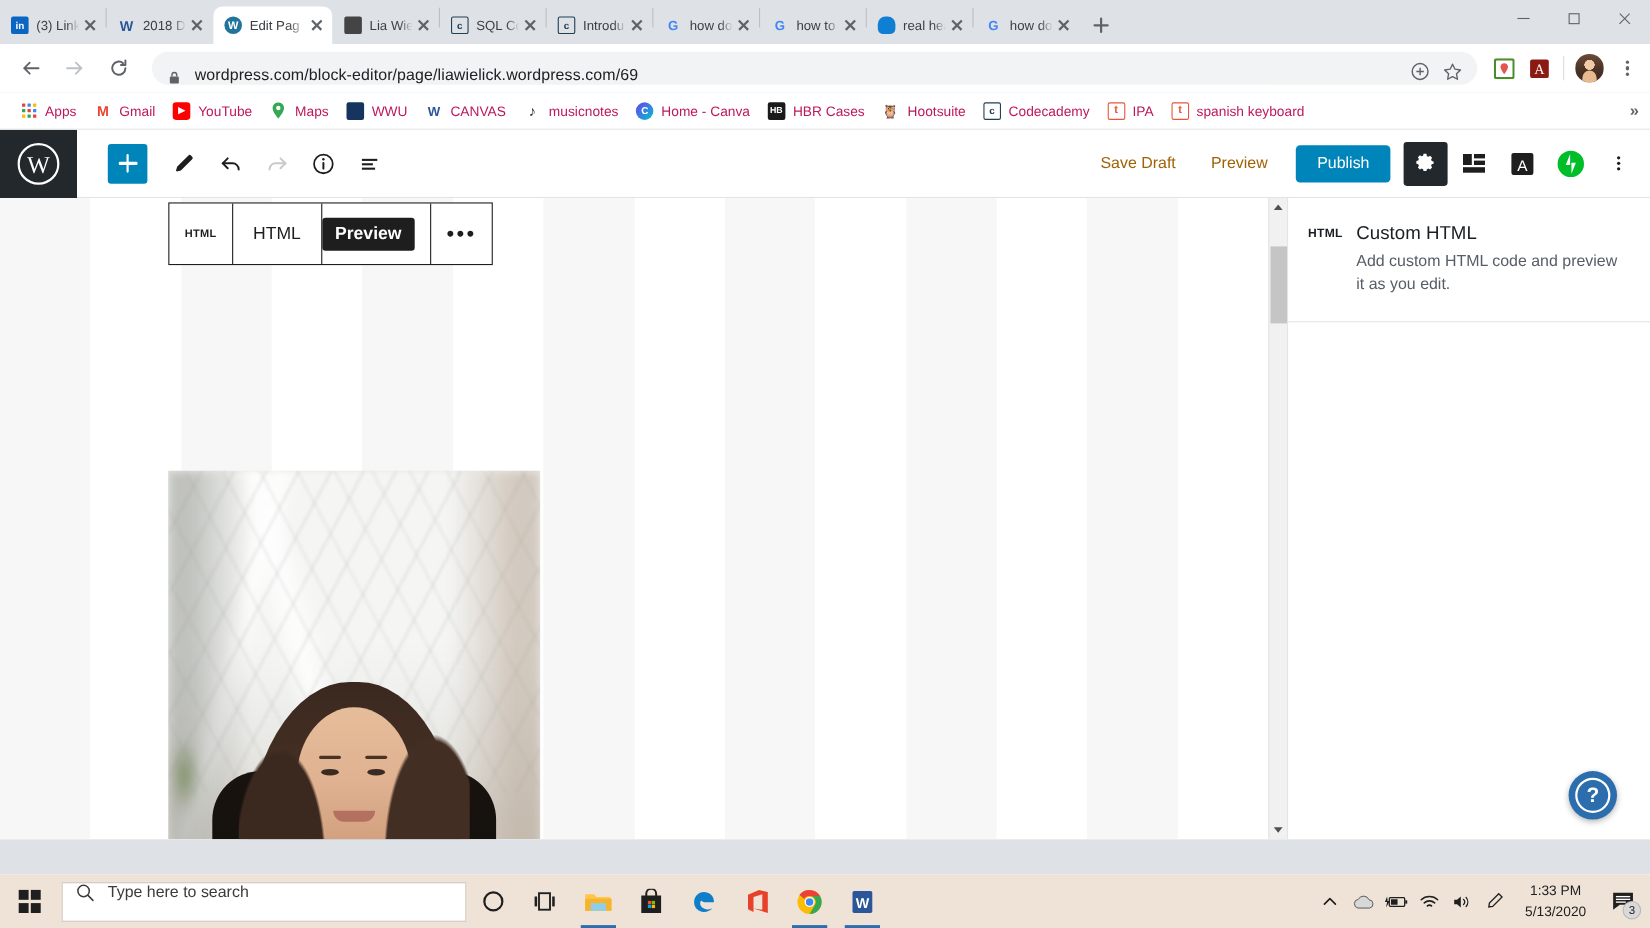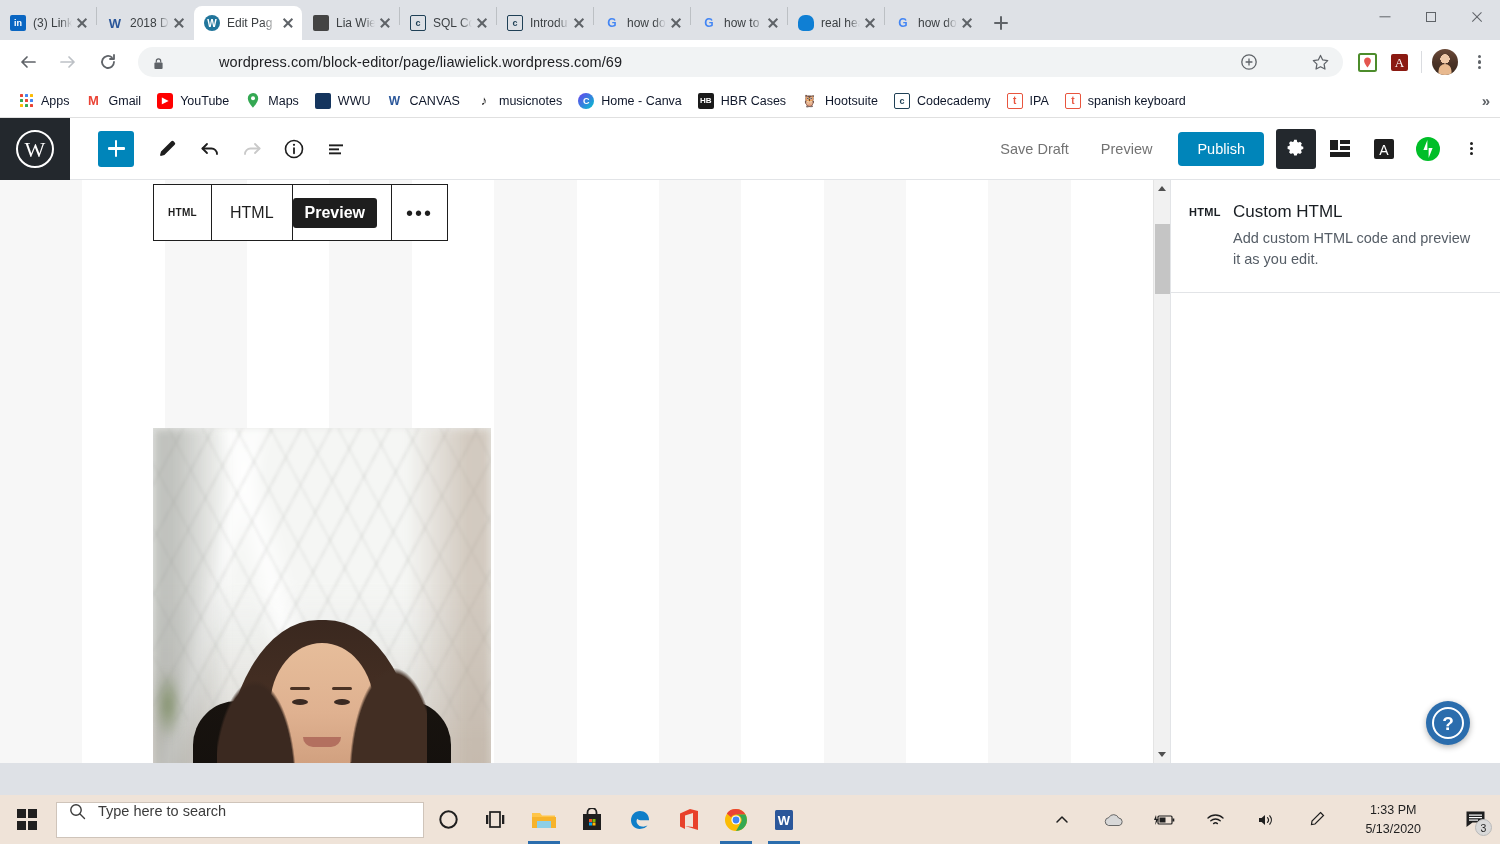--- a/index.html
+++ b/index.html
@@ -73,23 +73,22 @@
 
   .toolbar {
     height: 44px; background: #ffffff; display: flex; align-items: center;
     padding: 0 8px;
   }
   .navbtn { width: 32px; height: 32px; position: relative; margin: 0 4px; flex: 0 0 32px; }
   .navbtn svg { position: absolute; left: 50%; top: 50%; transform: translate(-50%,-50%); }
 
   .omnibox {
     flex: 1 1 auto; height: 30px; background: #f1f3f4; border-radius: 16px;
-    display: flex; align-items: center; padding: 0 10px 0 14px; margin: 0 8px 0 10px;
+    display: flex; align-items: flex-end; padding: 0 10px 0 14px; margin: 0 8px 0 10px;
     min-width: 0;
-    gap: 42px;
   }
   .lock { width: 13px; height: 13px; flex: 0 0 13px; margin-right: 12px; position: relative; }
   .url {
     flex: 1 1 auto; font-size: 14.5px; color: #202124; white-space: nowrap;
     overflow: hidden; letter-spacing: 0.1px;
   }
   .ob-icon { width: 24px; height: 24px; margin-left: 6px; flex: 0 0 24px; position: relative; }
   .ext-icon {
     width: 24px; height: 24px; margin: 0 4px; flex: 0 0 24px; position: relative;
     display: flex; align-items: center; justify-content: center;
@@ -116,21 +115,21 @@
   .bookmarks {
     height: 34px; background: #ffffff; display: flex; align-items: center;
     padding: 0 10px; border-bottom: 1px solid #e0e0e0; position: relative;
   }
   .bm { display: flex; align-items: center; height: 26px; padding: 0 8px; flex: 0 0 auto; }
   .bm-ico {
     width: 16px; height: 16px; flex: 0 0 16px; margin-right: 7px; position: relative;
     display: flex; align-items: center; justify-content: center; font-size: 11px;
     font-weight: bold; border-radius: 2px;
   }
-  .bm-label { font-size: 12.5px; color: #0f172a; white-space: nowrap; }
+  .bm-label { font-size: 12.5px; color: #be185d; white-space: nowrap; }
   .bm-overflow {
     position: absolute; right: 10px; font-size: 15px; color: #5f6368; font-weight: bold;
   }
   .apps-grid { display: grid; grid-template-columns: repeat(3,3px); grid-gap: 2px; width: 13px; }
   .apps-grid b { width: 3px; height: 3px; display: block; border-radius: 0.5px; }
 
   
   .wp { height: 645px; background: #ffffff; position: relative; overflow: hidden; }
   .wp-header {
     height: 62px; display: flex; align-items: center; background: #ffffff;
@@ -150,21 +149,21 @@
     display: flex; align-items: center; justify-content: center; margin-right: 12px;
   }
   .tool-add::before, .tool-add::after {
     content: ""; position: absolute; background: #fff; border-radius: 1px;
   }
   .tool-add::before { width: 17px; height: 2.4px; }
   .tool-add::after { width: 2.4px; height: 17px; }
   .wp-right {
     margin-left: auto; display: flex; align-items: center; gap: 4px; padding-right: 16px;
   }
-  .wp-link { font-size: 14.5px; color: #737373; padding: 8px 14px; }
+  .wp-link { font-size: 14.5px; color: #a16207; padding: 8px 14px; }
   .publish-btn {
     background: #0085ba; color: #fff; font-size: 14.5px; border-radius: 4px;
     padding: 9px 19px; margin: 0 8px; font-weight: 400;
   }
   .sq-btn {
     width: 40px; height: 40px; display: flex; align-items: center; justify-content: center;
     position: relative;
   }
   .sq-dark { background: #23282d; border-radius: 3px; width: 40px; height: 40px; }
 
@@ -332,21 +331,21 @@
     padding: 0 12px; margin-left: 6px; border: 1px solid #cfc4ba;
   }
   .tb-search-txt { font-size: 14.5px; color: #3b3b3b; margin-left: 12px; }
   .tb-ico {
     width: 48px; height: 49px; display: flex; align-items: center; justify-content: center;
     position: relative;
   }
   .tb-ico.run::after {
     content: ""; position: absolute; bottom: 0; left: 8px; right: 8px; height: 3px; background: #2b6dad;
   }
-  .tray { margin-left: auto; display: flex; align-items: center; height: 49px; padding-right: 4px; gap: 21px; }
+  .tray { margin-left: auto; display: flex; align-items: center; height: 49px; padding-right: 4px; }
   .tray-ico { width: 30px; height: 49px; display: flex; align-items: center; justify-content: center; }
   .clock {
     display: flex; flex-direction: column; align-items: center; justify-content: center;
     font-size: 12.5px; color: #1f1f1f; line-height: 1.45; padding: 0 12px; height: 49px;
   }
   .notif { width: 42px; height: 49px; display: flex; align-items: center; justify-content: center; position: relative; }
   .notif-badge {
     position: absolute; right: 4px; bottom: 8px; width: 17px; height: 17px; border-radius: 50%;
     background: #d9d9d9; color: #1f1f1f; font-size: 10.5px;
     display: flex; align-items: center; justify-content: center; border: 1px solid #b9b9b9;

